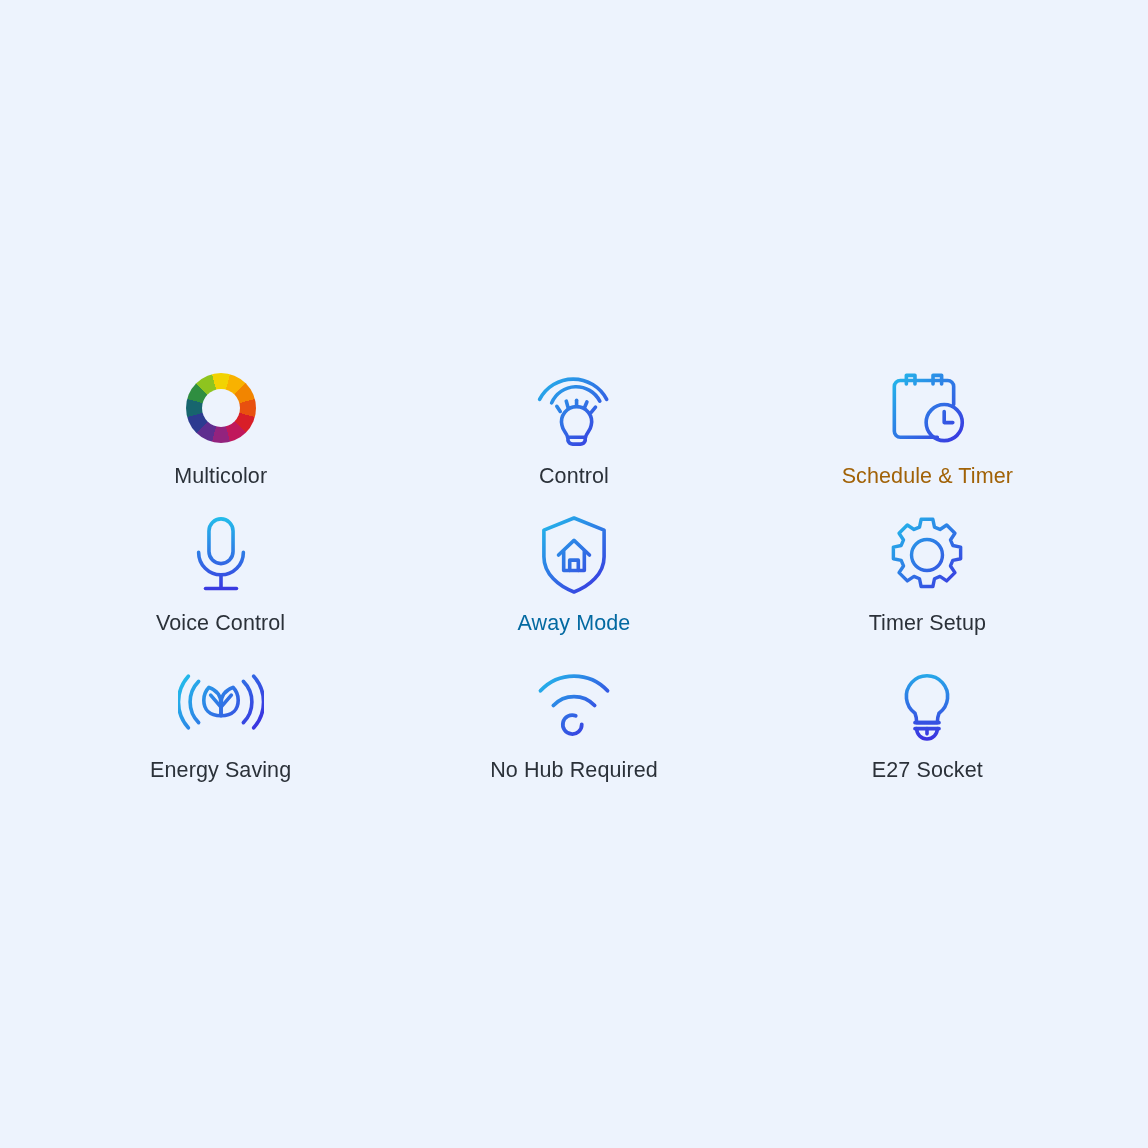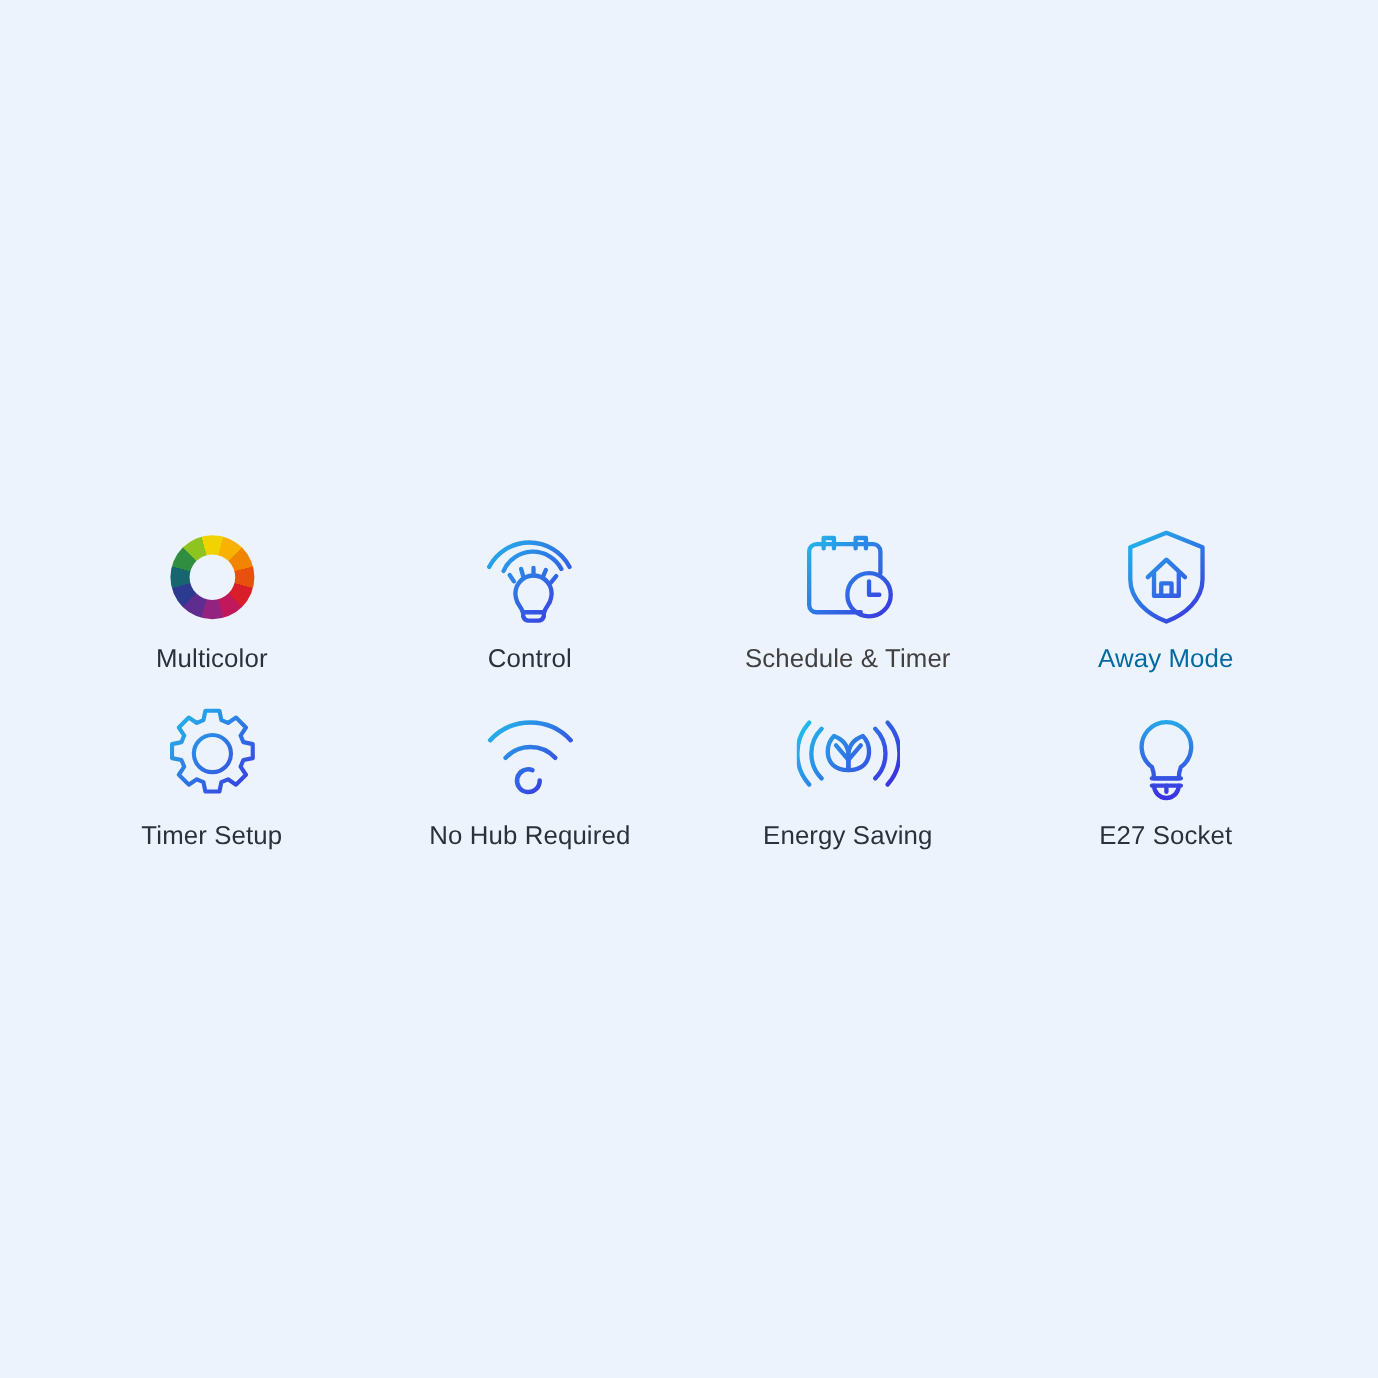--- a/index.html
+++ b/index.html
@@ -20,21 +20,21 @@
     width: 1148px;
     height: 1148px;
     display: flex;
     flex-direction: column;
     align-items: center;
     justify-content: center;
   }
   .feature-grid {
     width: 1060px;
     display: grid;
-    grid-template-columns: repeat(4, 1fr);
+    grid-template-columns: repeat(3, 1fr);
     grid-row-gap: 22px;
     grid-column-gap: 0px;
   }
   .feature-cell {
     display: flex;
     flex-direction: column;
     align-items: center;
     justify-content: flex-start;
   }
   .feature-icon {
@@ -126,23 +126,42 @@
           </defs>
           <g stroke="url(#g3)" stroke-width="4.2" stroke-linecap="round" stroke-linejoin="round">
             <path d="M62 84 H19 A7 7 0 0 1 12 77 V25 A7 7 0 0 1 19 18 H74 A7 7 0 0 1 81 25 V46"></path>
             <path d="M26 22 V12 H36 V22"></path>
             <path d="M57 22 V12 H67 V22"></path>
             <circle cx="70" cy="67" r="21"></circle>
             <path d="M70 54 V67 H80"></path>
           </g>
         </svg>
       </div>
-      <div class="feature-label" style="color: #404040;">Schedule &amp; Timer</div>
-    </div>
-
+      <div class="feature-label" style="color: #a16207;">Schedule &amp; Timer</div>
+    </div>
+
+    <div class="feature-cell">
+      <div class="feature-icon">
+        <svg viewBox="0 0 100 100" fill="none">
+          <defs>
+            <linearGradient id="g4" x1="50" y1="8" x2="50" y2="94" gradientUnits="userSpaceOnUse">
+              <stop offset="0" stop-color="#23baea"></stop>
+                <stop offset="1" stop-color="#3b32e0"></stop>
+            </linearGradient>
+          </defs>
+          <g stroke="url(#g4)" stroke-width="4.2" stroke-linecap="round" stroke-linejoin="round">
+            <rect x="36" y="8" width="28" height="52" rx="14"></rect>
+            <path d="M24 47 A26 26 0 0 0 76 47"></path>
+            <path d="M50 73 V88"></path>
+            <path d="M32 89 H68"></path>
+          </g>
+        </svg>
+      </div>
+      <div class="feature-label" style="color: rgb(43, 49, 57);">Voice Control</div>
+    </div>
 
     <div class="feature-cell">
       <div class="feature-icon">
         <svg viewBox="0 0 100 100" fill="none">
           <defs>
             <linearGradient id="g5" x1="14" y1="8" x2="86" y2="92" gradientUnits="userSpaceOnUse">
               <stop offset="0" stop-color="#23baea"></stop>
                 <stop offset="1" stop-color="#3b32e0"></stop>
             </linearGradient>
           </defs>
@@ -166,39 +185,20 @@
                 <stop offset="1" stop-color="#3b32e0"></stop>
             </linearGradient>
           </defs>
           <g stroke="url(#g6)" stroke-width="4" stroke-linecap="round" stroke-linejoin="round">
             <path d="M43.2 8.5 h13.6 l1.9 9.1 6.4 2.7 7.8 -5.2 9.6 9.6 -5.2 7.8 2.7 6.4 9.1 1.9 v13.6 l-9.1 1.9 -2.7 6.4 5.2 7.8 -9.6 9.6 -7.8 -5.2 -6.4 2.7 -1.9 9.1 h-13.6 l-1.9 -9.1 -6.4 -2.7 -7.8 5.2 -9.6 -9.6 5.2 -7.8 -2.7 -6.4 -9.1 -1.9 v-13.6 l9.1 -1.9 2.7 -6.4 -5.2 -7.8 9.6 -9.6 7.8 5.2 6.4 -2.7 Z"></path>
             <circle cx="50" cy="50" r="18"></circle>
           </g>
         </svg>
       </div>
       <div class="feature-label" style="color: rgb(43, 49, 57);">Timer Setup</div>
-    </div>
-
-    <div class="feature-cell">
-      <div class="feature-icon">
-        <svg viewBox="0 0 100 100" fill="none">
-          <defs>
-            <linearGradient id="g7" x1="12" y1="20" x2="75" y2="88" gradientUnits="userSpaceOnUse">
-              <stop offset="0" stop-color="#23baea"></stop>
-                <stop offset="1" stop-color="#3b32e0"></stop>
-            </linearGradient>
-          </defs>
-          <g stroke="url(#g7)" stroke-width="4.4" stroke-linecap="round" stroke-linejoin="round">
-            <path d="M11 37 A53 53 0 0 1 89 37"></path>
-            <path d="M26 54 A33 33 0 0 1 74 54"></path>
-            <path d="M59 76 A11 11 0 1 1 52 66"></path>
-          </g>
-        </svg>
-      </div>
-      <div class="feature-label" style="color: rgb(43, 49, 57);">No Hub Required</div>
     </div>
 
     <div class="feature-cell">
       <div class="feature-icon">
         <svg viewBox="0 0 100 100" fill="none">
           <defs>
             <linearGradient id="g8" x1="8" y1="20" x2="92" y2="80" gradientUnits="userSpaceOnUse">
               <stop offset="0" stop-color="#23baea"></stop>
                 <stop offset="1" stop-color="#3b32e0"></stop>
             </linearGradient>
@@ -211,20 +211,39 @@
             <path d="M50 66 C36 66 30 58 30 48 C30 41 33 36 36 33 C44 36 50 42 50 52 Z"></path>
             <path d="M50 66 C64 66 70 58 70 48 C70 41 67 36 64 33 C56 36 50 42 50 52 Z"></path>
             <path d="M38 42 L50 56"></path>
             <path d="M62 42 L50 56"></path>
           </g>
         </svg>
       </div>
       <div class="feature-label" style="color: rgb(43, 49, 57);">Energy Saving</div>
     </div>
 
+    <div class="feature-cell">
+      <div class="feature-icon">
+        <svg viewBox="0 0 100 100" fill="none">
+          <defs>
+            <linearGradient id="g7" x1="12" y1="20" x2="75" y2="88" gradientUnits="userSpaceOnUse">
+              <stop offset="0" stop-color="#23baea"></stop>
+                <stop offset="1" stop-color="#3b32e0"></stop>
+            </linearGradient>
+          </defs>
+          <g stroke="url(#g7)" stroke-width="4.4" stroke-linecap="round" stroke-linejoin="round">
+            <path d="M11 37 A53 53 0 0 1 89 37"></path>
+            <path d="M26 54 A33 33 0 0 1 74 54"></path>
+            <path d="M59 76 A11 11 0 1 1 52 66"></path>
+          </g>
+        </svg>
+      </div>
+      <div class="feature-label" style="color: rgb(43, 49, 57);">No Hub Required</div>
+    </div>
+
 
     <div class="feature-cell">
       <div class="feature-icon">
         <svg viewBox="0 0 100 100" fill="none">
           <defs>
             <linearGradient id="g10" x1="50" y1="6" x2="50" y2="94" gradientUnits="userSpaceOnUse">
               <stop offset="0" stop-color="#23baea"></stop>
                 <stop offset="1" stop-color="#3b32e0"></stop>
             </linearGradient>
           </defs>

